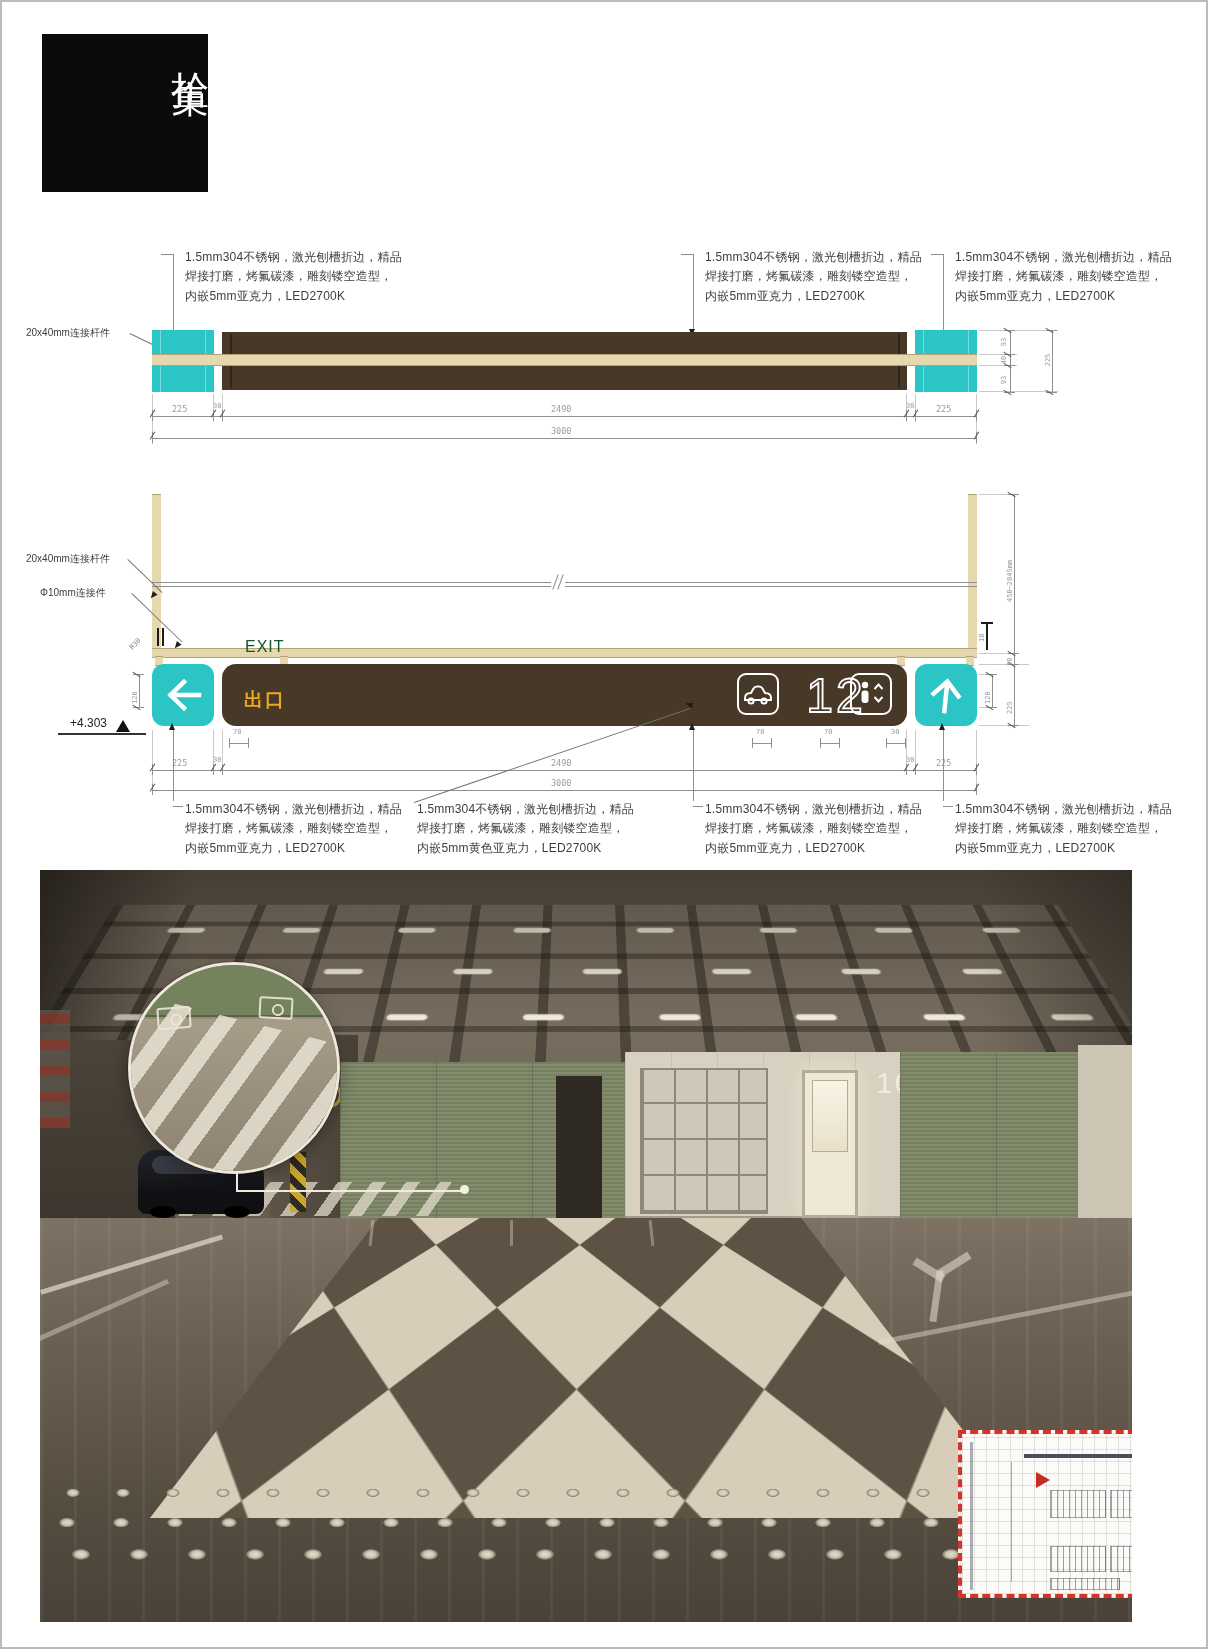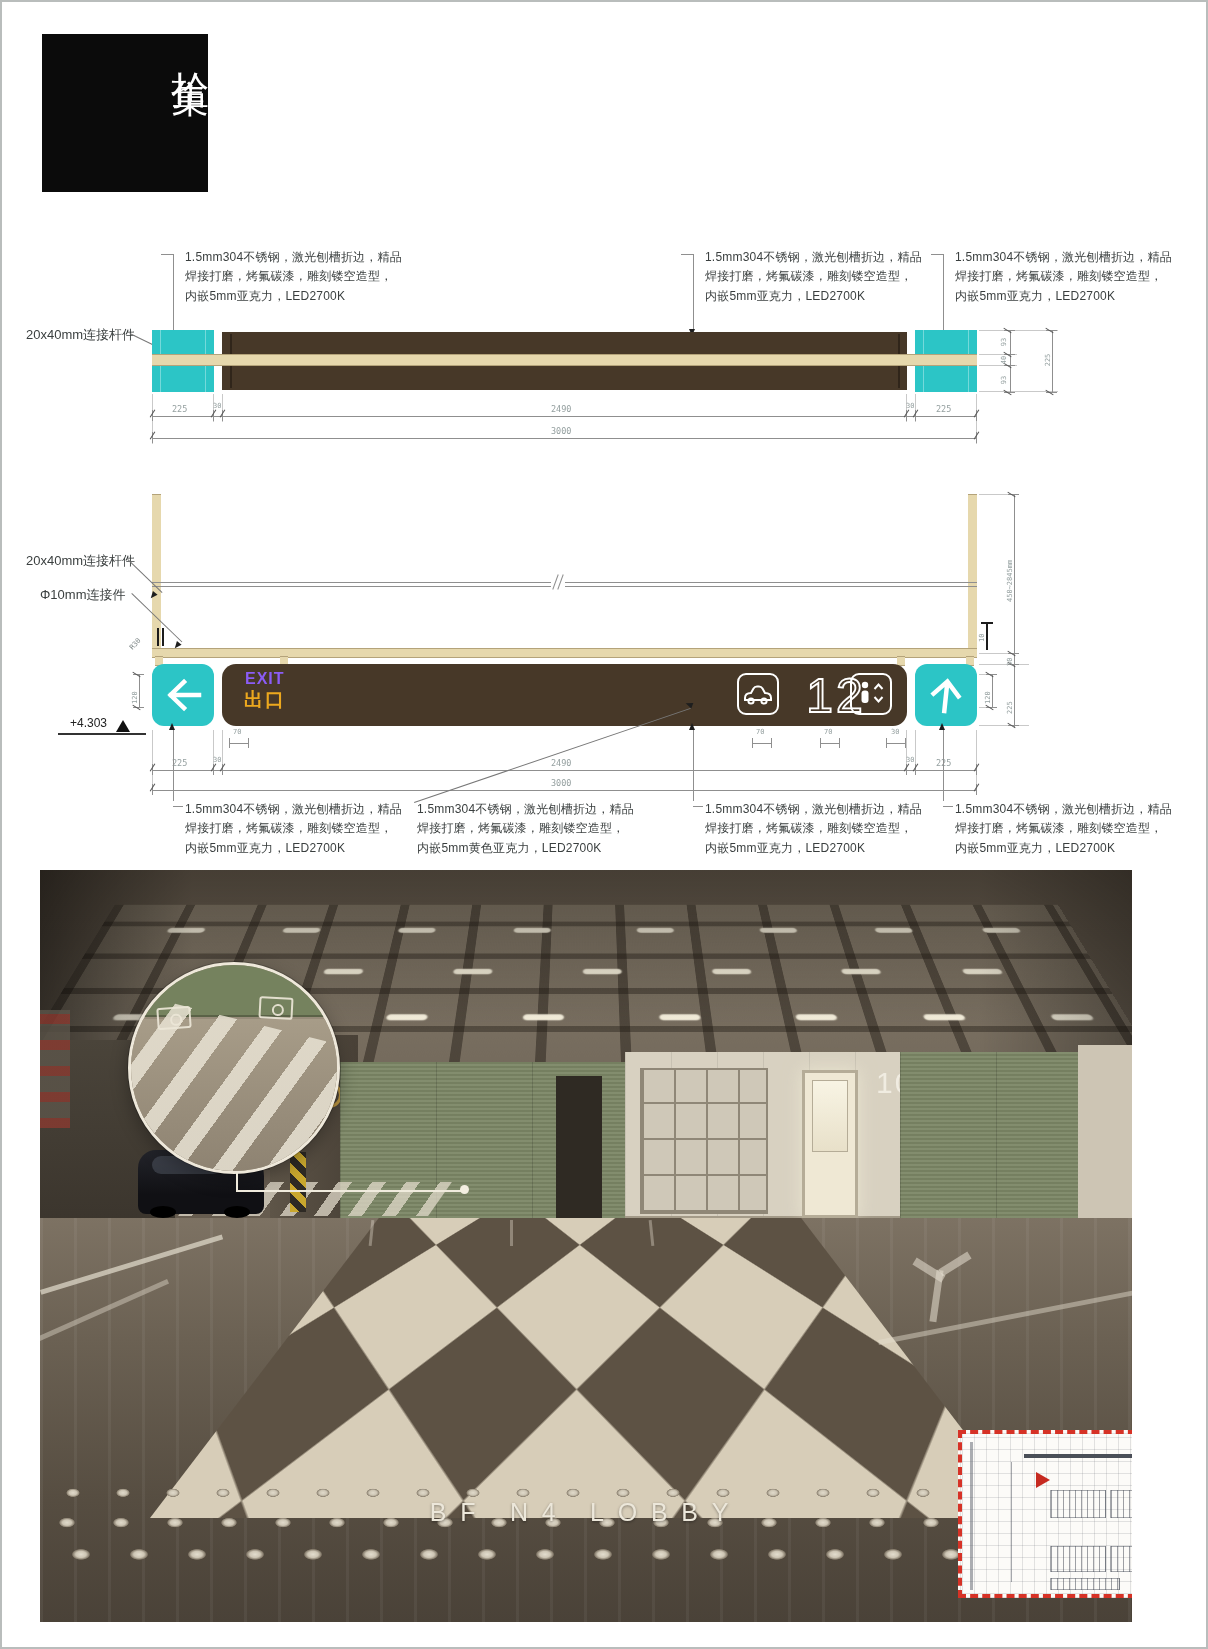--- a/index.html
+++ b/index.html
@@ -13,34 +13,34 @@
   .dk{background:#1c1c1c}
   .tk{position:absolute;width:1px;height:11px;background:#8f8f8f}
   .tk:after{content:"";position:absolute;left:-4px;top:3px;width:9px;height:1px;background:#555;transform:rotate(-58deg)}
   .htk{position:absolute;width:11px;height:1px;background:#8f8f8f}
   .htk:after{content:"";position:absolute;left:3px;top:-4px;width:1px;height:9px;background:#555;transform:rotate(-58deg)}
   .dt{position:absolute;font:8.5px "DejaVu Sans Mono",monospace;color:#95a0a0;white-space:nowrap}
   .dts{font-size:7px}
   .dv{transform:rotate(-90deg);transform-origin:center}
   .dvo{transform:rotate(-90deg);transform-origin:0 0}
   .note{position:absolute;font-size:12px;line-height:1.62;color:#3a3f3f;white-space:nowrap;letter-spacing:.2px}
-  .lbl{position:absolute;font-size:13px;color:#3a3f3f;white-space:nowrap}
+  .lbl{position:absolute;font-size:10px;color:#3a3f3f;white-space:nowrap}
   .ad{position:absolute;width:0;height:0;border-left:3.5px solid transparent;border-right:3.5px solid transparent;border-top:7px solid #1e1e1e}
   .au{position:absolute;width:0;height:0;border-left:3.5px solid transparent;border-right:3.5px solid transparent;border-bottom:7px solid #1e1e1e}
   .ldr{position:absolute;height:1px;background:#787878;transform-origin:0 0}
   .tq{position:absolute;width:62px;height:62px;background:#2cc5c6}
   .tq .il{position:absolute;top:0;bottom:0;width:1px;background:rgba(255,255,255,.35)}
   .rq{border-radius:12px}
   .bb{position:absolute;background:#473828}
   .tn{position:absolute;background:#e6d8ad;box-shadow:inset 0 1px 0 rgba(120,100,60,.45),inset 0 -1px 0 rgba(120,100,60,.45)}
   .logo-sq{position:absolute;left:40px;top:32px;width:166px;height:158px;background:#0b0b0b}
   .logo-cn{position:absolute;left:162px;top:40px;height:124px;writing-mode:vertical-rl;color:#fff;font-size:38px;letter-spacing:8px;font-family:"DejaVu Serif",serif}
   .logo-en{position:absolute;left:92px;top:150px;background:#fff;color:#141414;font-size:37px;line-height:40px;padding:0 8px 2px 14px;letter-spacing:.5px}
   .iconbox{position:absolute;width:42px;height:42px;border:2.5px solid #fff;border-radius:9px}
-  .exit-en{position:absolute;left:243px;top:668px;color:#8b5cf6;font-size:16px;font-weight:bold;letter-spacing:1px}
+  .exit-en{position:absolute;left:243px;top:636px;color:#14532d;font-size:16px;font-weight:normal;letter-spacing:1px}
   .exit-cn{position:absolute;left:242px;top:685px;color:#eca81e;font-size:19px;font-weight:bold;letter-spacing:2px}
   
   .render{position:absolute;left:38px;top:868px;width:1092px;height:752px;background:#665c4f;overflow:hidden}
   .render *{position:absolute}
   .ceil{left:-8%;top:-130px;width:116%;height:430px;transform:perspective(700px) rotateX(34deg);transform-origin:50% 100%;
     background:
       repeating-linear-gradient(90deg, rgba(30,24,18,.45) 0 12px, rgba(0,0,0,0) 12px 96px),
       repeating-linear-gradient(0deg, rgba(30,24,18,.4) 0 10px, rgba(0,0,0,0) 10px 64px),
       linear-gradient(180deg,#847a6a 0%,#6d6356 100%)}
   .lights{left:-60px;top:-20px;width:46px;height:8px;border-radius:4px;background:transparent;
@@ -368,21 +368,20 @@
     <i class="mk" style="left:610px;top:350px;width:3px;height:26px;transform:rotate(-6deg);opacity:.55"></i>
     <i class="mk" style="left:893px;top:400px;width:7px;height:52px;transform:rotate(8deg);opacity:.8"></i>
     <i class="mk" style="left:872px;top:396px;width:34px;height:8px;transform:rotate(32deg);opacity:.8"></i>
     <i class="mk" style="left:898px;top:390px;width:34px;height:8px;transform:rotate(-32deg);opacity:.8"></i>
     <i class="mk" style="left:838px;top:470px;width:260px;height:5px;transform:rotate(-11deg);transform-origin:0 0;opacity:.65"></i>
     <div class="car"></div>
     <div class="ypillar"></div>
     <div class="stud" style="top:612px;height:24px;background-image:radial-gradient(ellipse 11px 7px at 50% 45%, #e0dacb 0%, #cdc5b4 35%, #8f8574 55%, rgba(0,0,0,0) 62%);background-size:50px 24px;background-position-x:8px"></div>
     <div class="stud" style="top:640px;height:28px;background-image:radial-gradient(ellipse 13px 8px at 50% 45%, #e0dacb 0%, #cdc5b4 35%, #8a8070 55%, rgba(0,0,0,0) 62%);background-size:54px 28px"></div>
     <div class="stud" style="top:670px;height:32px;background-image:radial-gradient(ellipse 15px 9px at 50% 45%, #e3ddce 0%, #cdc5b4 35%, #857b6b 55%, rgba(0,0,0,0) 62%);background-size:58px 32px;background-position-x:12px"></div>
-    <div class="caption">BF N4 LOBBY</div>
     <div class="bubble">
       <div class="b-wall"></div>
       <div class="b-floor"></div>
       <div class="b-hatch"></div>
       <div class="b-sign" style="left:26px;top:42px;transform:rotate(-4deg)"></div>
       <div class="b-sign" style="left:128px;top:32px;transform:rotate(3deg)"></div>
     </div>
     <i style="left:196px;top:302px;width:2px;height:20px;background:#f0ebdd"></i>
     <i style="left:196px;top:320px;width:228px;height:2px;background:#f0ebdd"></i>
     <i style="left:420px;top:315px;width:9px;height:9px;border-radius:50%;background:#f3eee0"></i>

